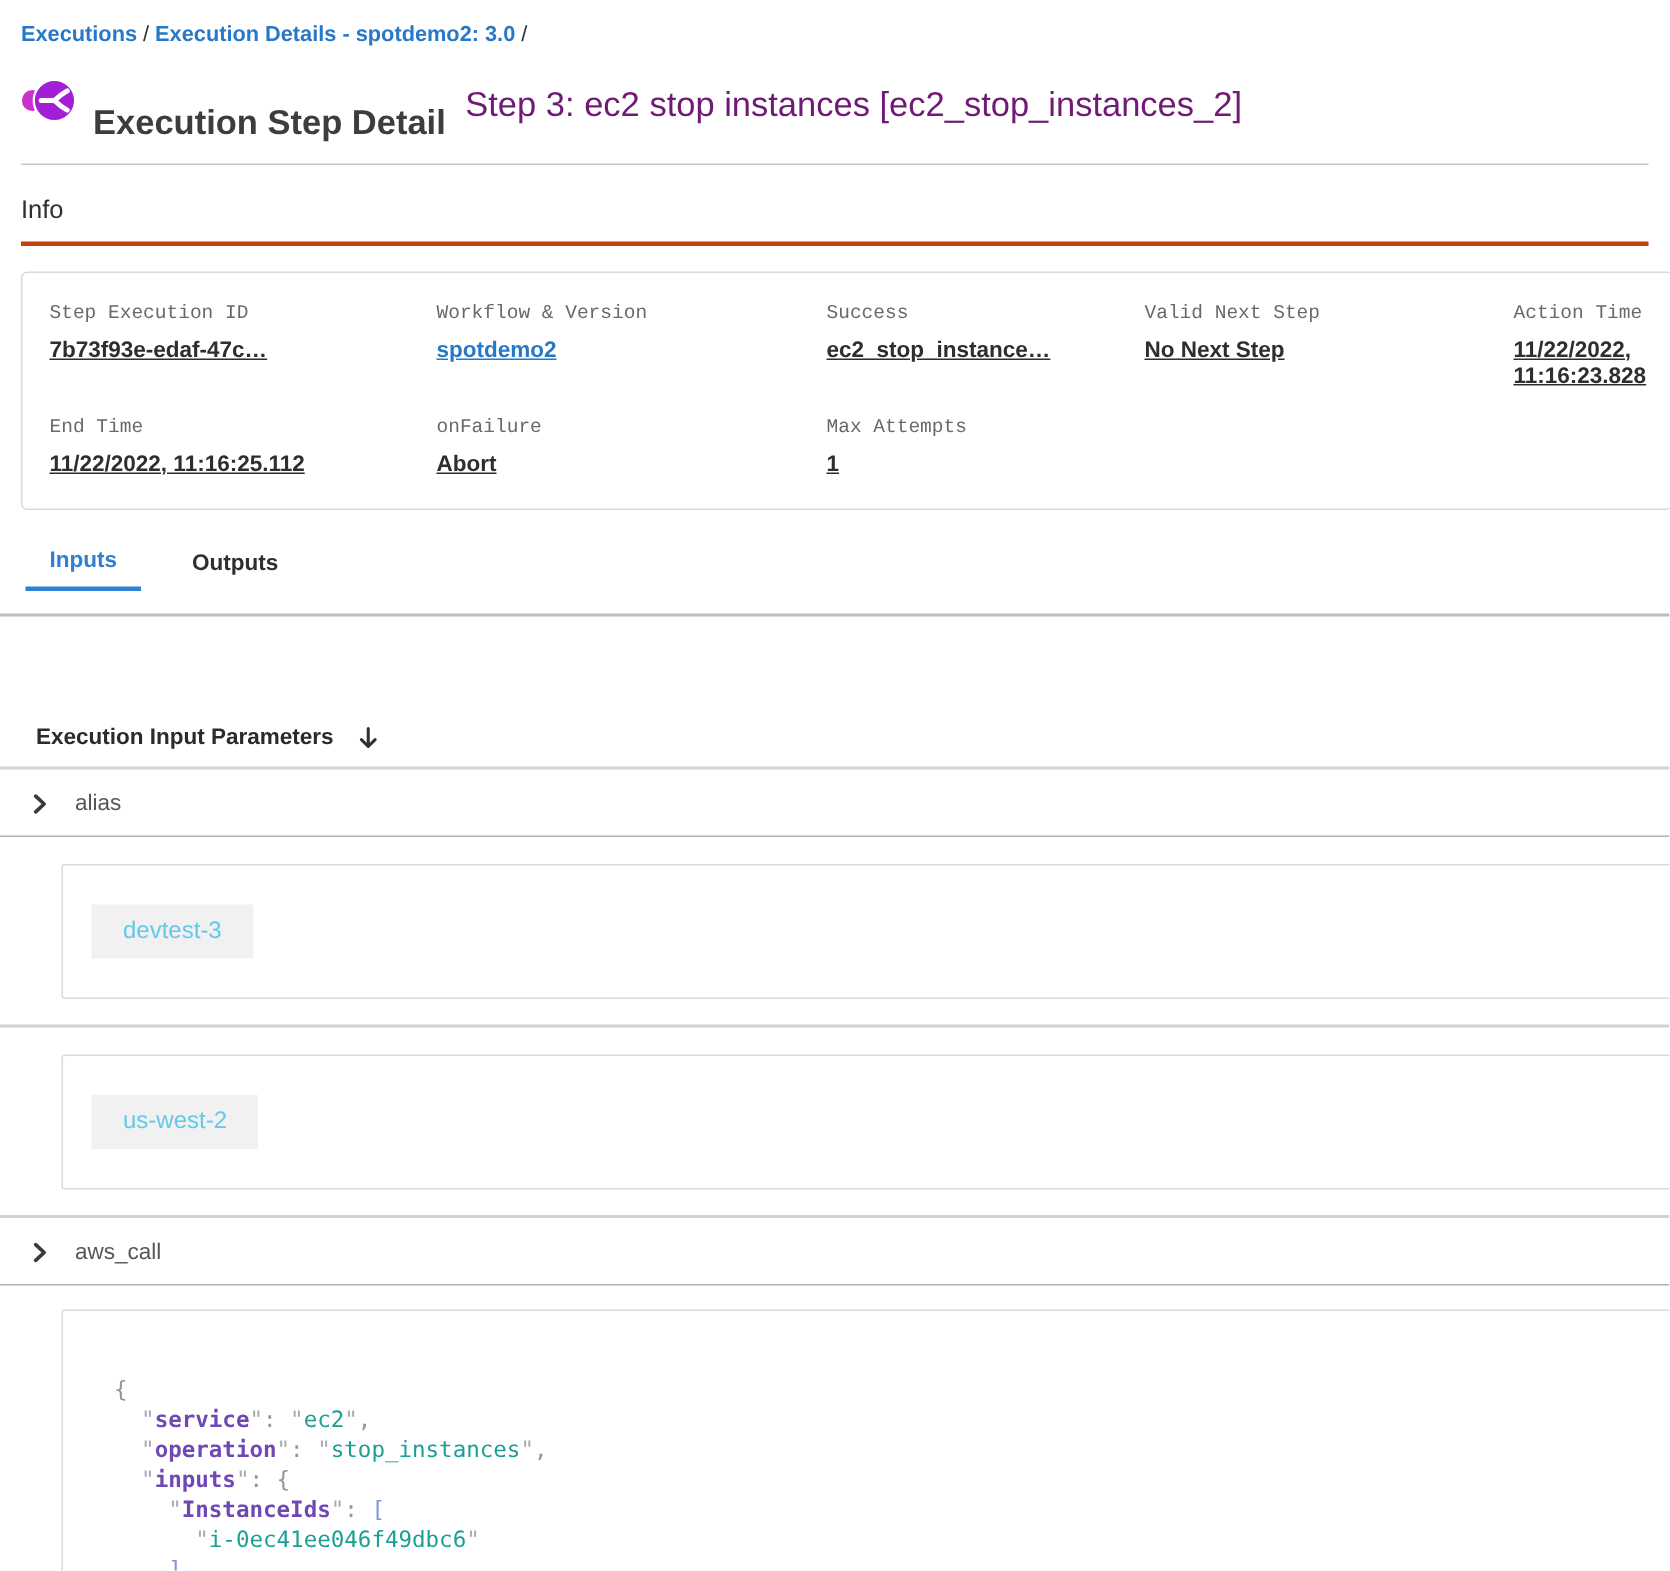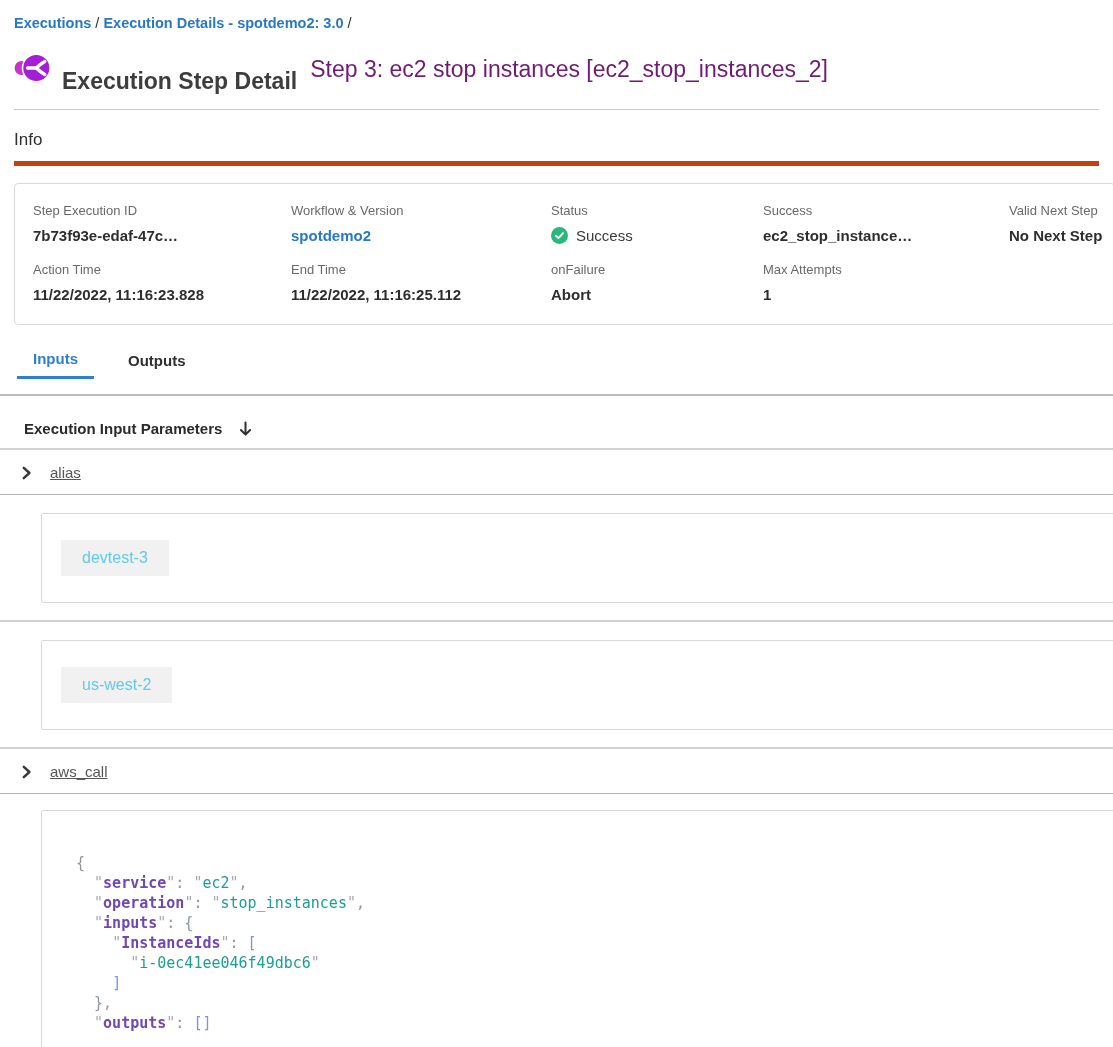--- a/index.html
+++ b/index.html
@@ -16,44 +16,44 @@
   .breadcrumb{padding:15px 14px 0 14px;font-size:14.5px;font-weight:600;}
   .breadcrumb a{color:var(--link-blue);text-decoration:none;cursor:pointer;}
   .breadcrumb .sep{color:#2f2f2f;font-weight:400;padding:0 4px;}
 
   
   .title-row{display:flex;align-items:center;gap:11px;margin:13px 14px 0 14px;padding-bottom:14px;border-bottom:1px solid #c9c9c9;}
   .page-title{font-size:23px;font-weight:700;color:#3d3d3d;margin-top:24px;}
   .page-subtitle{font-size:23px;font-weight:400;color:#701a75;margin-left:2px;}
 
   
-  .info-heading{margin:20px 14px 0 14px;padding-bottom:11px;font-size:17px;font-weight:500;color:#2f2f2f;border-bottom:5px solid #c2410c;}
+  .info-heading{margin:20px 14px 0 14px;padding-bottom:11px;font-size:17px;font-weight:500;color:#2f2f2f;border-bottom:3px solid #c2410c;}
 
   
   .info-card{margin:17px -2px 0 14px;border:1px solid #d9d9d9;border-radius:4px;
     padding:19px 0 21px 18px;display:grid;grid-template-columns:258px 260px 212px 246px 1fr;row-gap:18px;}
-  .f-label{font-size:13px;color:#696969;margin-bottom:9px;}
-  .f-value{font-size:15px;font-weight:600;color:#2e2e2e;}
+  .f-label{font-size:13px;color:#696969;margin-bottom:9px;font-family:Liberation Mono, monospace;}
+  .f-value{font-size:15px;font-weight:600;color:#2e2e2e;text-decoration:underline;}
   .f-value.link{color:var(--link-blue);cursor:pointer;}
   .f-value.status{display:flex;align-items:center;gap:8px;font-weight:400;color:#3a3a3a;}
 
   
   .tabs{display:flex;gap:18px;margin:19px 14px 0 17px;}
   .tab{font-size:15px;font-weight:600;color:#2f2f2f;padding:6px 16px 9px 16px;cursor:pointer;background:none;border:none;font-family:inherit;}
   .tab.active{color:var(--tab-active-blue);border-bottom:3px solid var(--tab-active-blue);}
   .thick-divider{height:2px;background:#bdbdbd;margin-top:15px;}
 
   
-  .params-header{display:flex;align-items:center;padding:24px 0 11px 24px;border-bottom:2px solid #d2d2d2;}
+  .params-header{display:flex;align-items:center;padding:24px 0 11px 24px;border-bottom:2px solid #d2d2d2;margin-top:48px;}
   .params-title{font-size:15px;font-weight:600;color:#2b2b2b;}
   .sort-arrow{margin-left:16px;display:inline-flex;cursor:pointer;}
 
   
   .section-header{display:flex;align-items:center;gap:17px;padding:14px 0 13px 20px;border-bottom:1px solid #b3b3b3;cursor:pointer;}
-  .section-name{font-size:15px;color:#565656;text-decoration:underline;}
+  .section-name{font-size:15px;color:#565656;}
   .section-content{padding:18px 0 17px 41px;}
   .value-box{border:1px solid #d9d9d9;border-radius:2px;min-height:90px;display:flex;align-items:center;padding:19px;margin-right:-2px;}
   .chip{background:#f1f1f2;color:var(--chip-text-cyan);font-size:16px;padding:9px 21px;text-align:right;}
   .section-divider{height:2px;background:#d2d2d2;}
 
   
   .code-box{margin:16px -2px 0 41px;border:1px solid #d9d9d9;border-radius:2px;padding:42px 0 60px 34px;}
   .code-box pre{font-family:"DejaVu Sans Mono","Liberation Mono",monospace;font-size:15px;line-height:20px;white-space:pre;}
   .tk-key{color:var(--code-key-purple);font-weight:bold;}
   .tk-str{color:var(--code-string-teal);}
@@ -83,32 +83,20 @@
 <div class="info-heading">Info</div>
 
 <div class="info-card">
   <div class="field">
     <div class="f-label">Step Execution ID</div>
     <div class="f-value">7b73f93e-edaf-47c…</div>
   </div>
   <div class="field">
     <div class="f-label">Workflow &amp; Version</div>
     <div class="f-value link">spotdemo2</div>
-  </div>
-  <div class="field">
-    <div class="f-label">Status</div>
-    <div class="f-value status">
-      <span style="display:inline-flex;">
-        <svg width="17" height="17" viewBox="0 0 16 16">
-          <circle cx="8" cy="8" r="8" fill="var(--success-green)"></circle>
-          <path d="M4.6 8.2 L7 10.5 L11.3 5.8" stroke="#fff" stroke-width="1.8" fill="none" stroke-linecap="round" stroke-linejoin="round"></path>
-        </svg>
-      </span>
-      <span>Success</span>
-    </div>
   </div>
   <div class="field">
     <div class="f-label">Success</div>
     <div class="f-value">ec2_stop_instance…</div>
   </div>
   <div class="field">
     <div class="f-label">Valid Next Step</div>
     <div class="f-value">No Next Step</div>
   </div>
   <div class="field">

